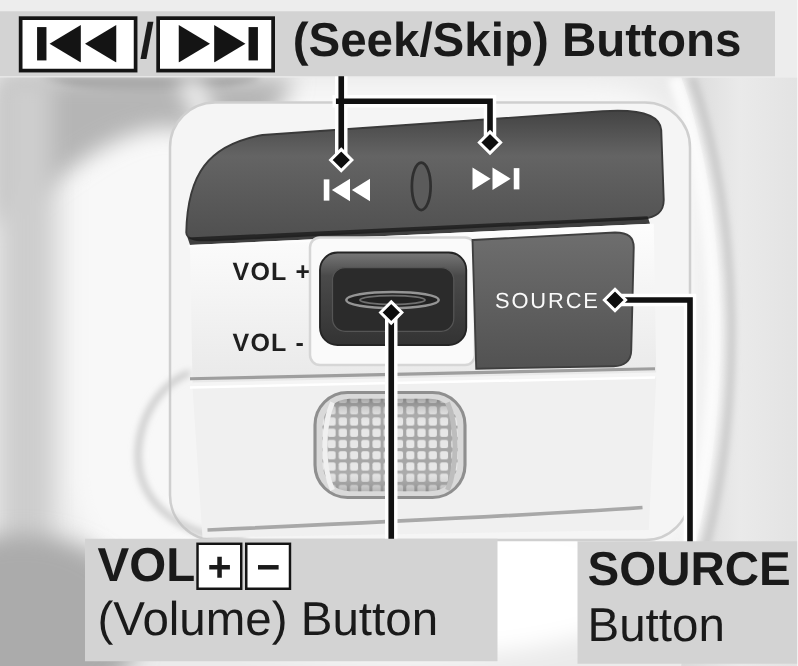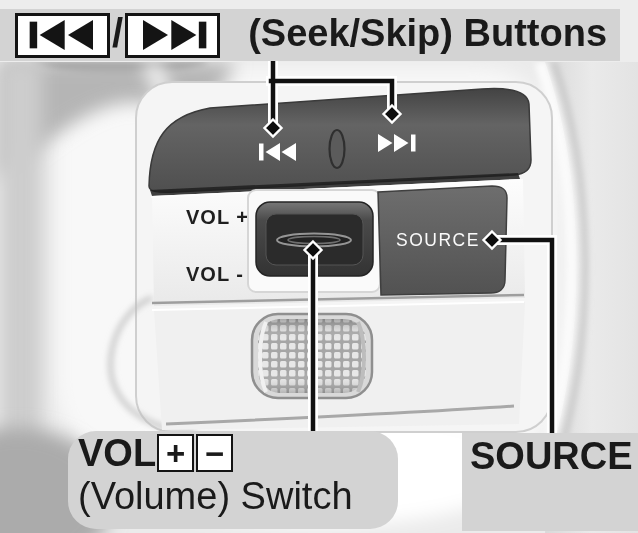--- a/index.html
+++ b/index.html
@@ -15,24 +15,24 @@
     left:0;top:9px;width:620px;height:52px;
     display:flex;align-items:center;padding-left:15px;
     font-size:38px;font-weight:600;
   }
   .icon-box{
     width:95px;height:45px;background:#ffffff;border:3px solid #141414;
     display:flex;align-items:center;justify-content:center;box-sizing:border-box;
     flex:0 0 auto;
   }
   .slash{font-size:40px;font-weight:600;padding:0 2px 4px 2px;}
-  .top-text{margin-left:28px;white-space:nowrap;padding-bottom:3px;}
+  .top-text{margin-left:14px;white-space:nowrap;padding-bottom:3px;}
   .label-vol{
     left:68px;top:431px;width:330px;height:98px;
-    padding:1px 0 15px 10px;font-size:38px;line-height:45px;border-radius:28px;
+    padding:1px 0 15px 10px;font-size:38px;line-height:45px;
   }
   .label-src{
     left:462px;top:433px;width:176px;height:98px;
     padding:1px 0 0 8px;font-size:38px;line-height:45px;
   }
   .vol-line1{display:flex;align-items:center;height:42px;}
   .bold{font-weight:700;}
   .sbox{
     width:37px;height:38px;background:#fff;border:2.5px solid #141414;
     display:inline-flex;align-items:center;justify-content:center;
@@ -214,20 +214,21 @@
     </span>
     <span class="top-text nowrap">(Seek/Skip) Buttons</span>
   </div>
 
   <div class="callout-label label-vol">
     <div class="vol-line1 nowrap">
       <span class="bold">VOL</span>
       <span class="sbox">+</span>
       <span class="sbox">−</span>
     </div>
-    <div class="nowrap">(Volume) Switch</div>
+    <div class="nowrap">(Volume) Button</div>
   </div>
 
   <div class="callout-label label-src">
     <div class="bold nowrap">SOURCE</div>
+    <div class="nowrap">Button</div>
   </div>
 
 </div>
 
 </body></html>

